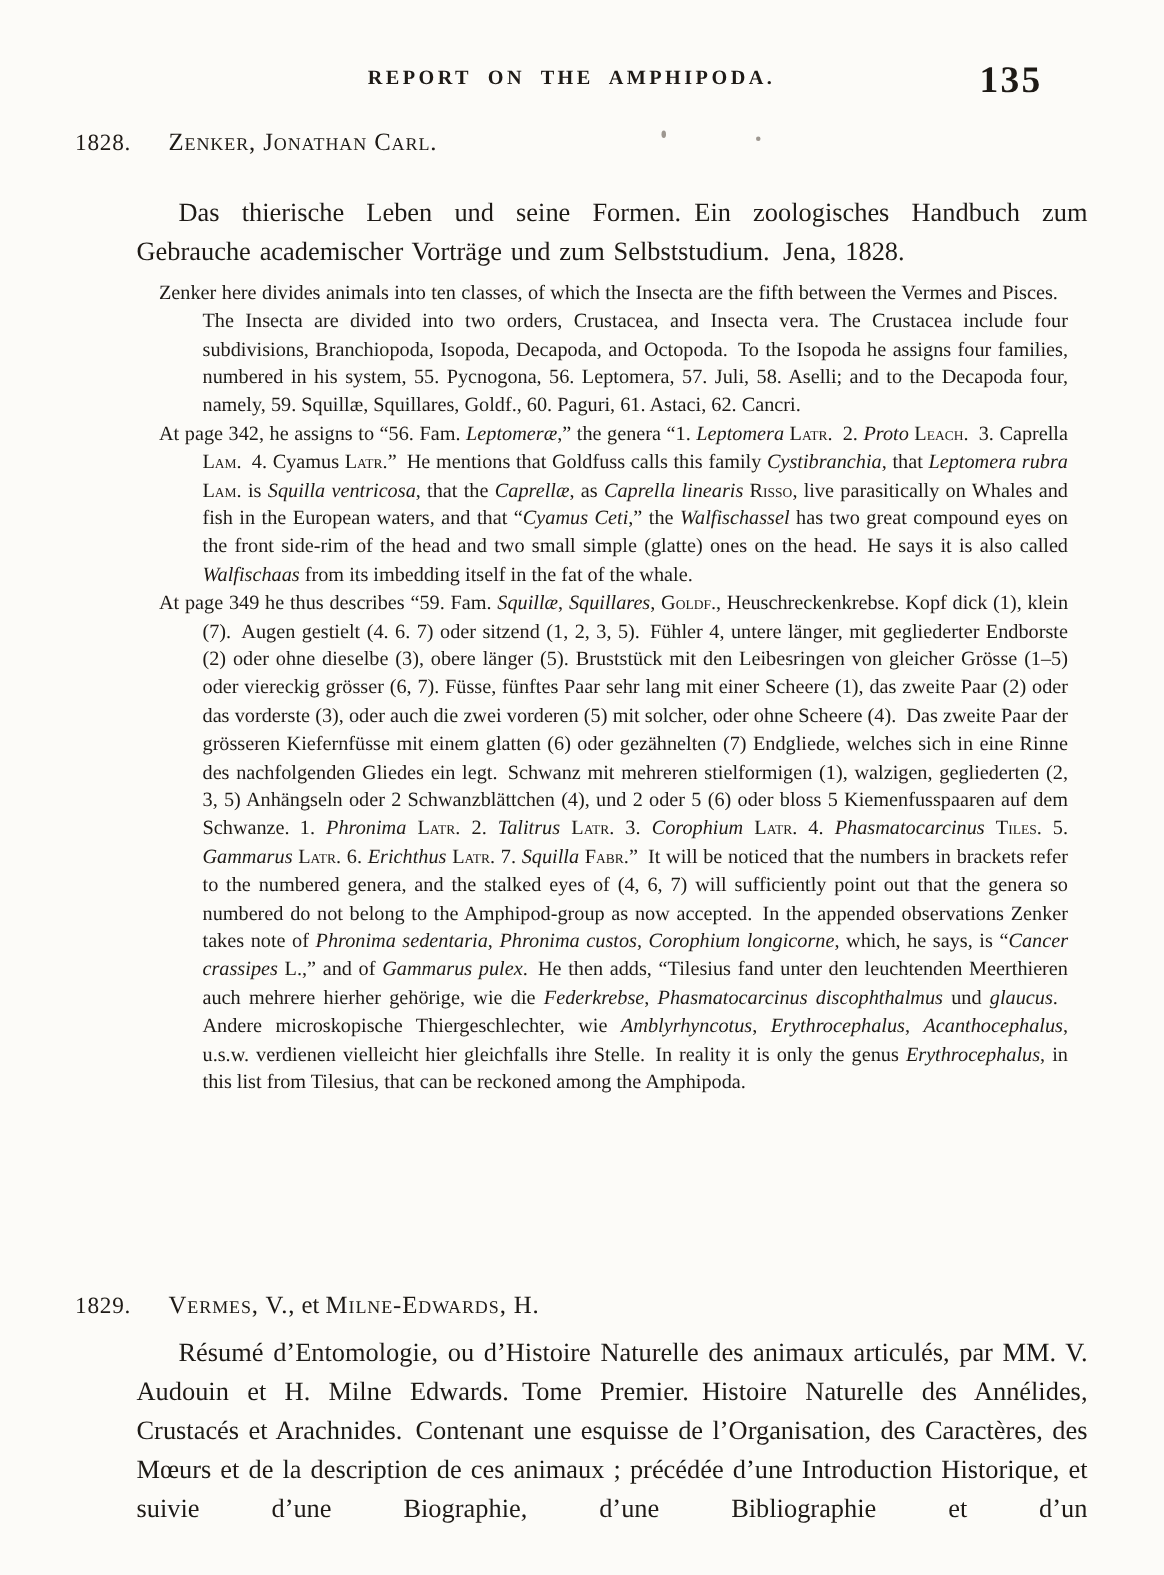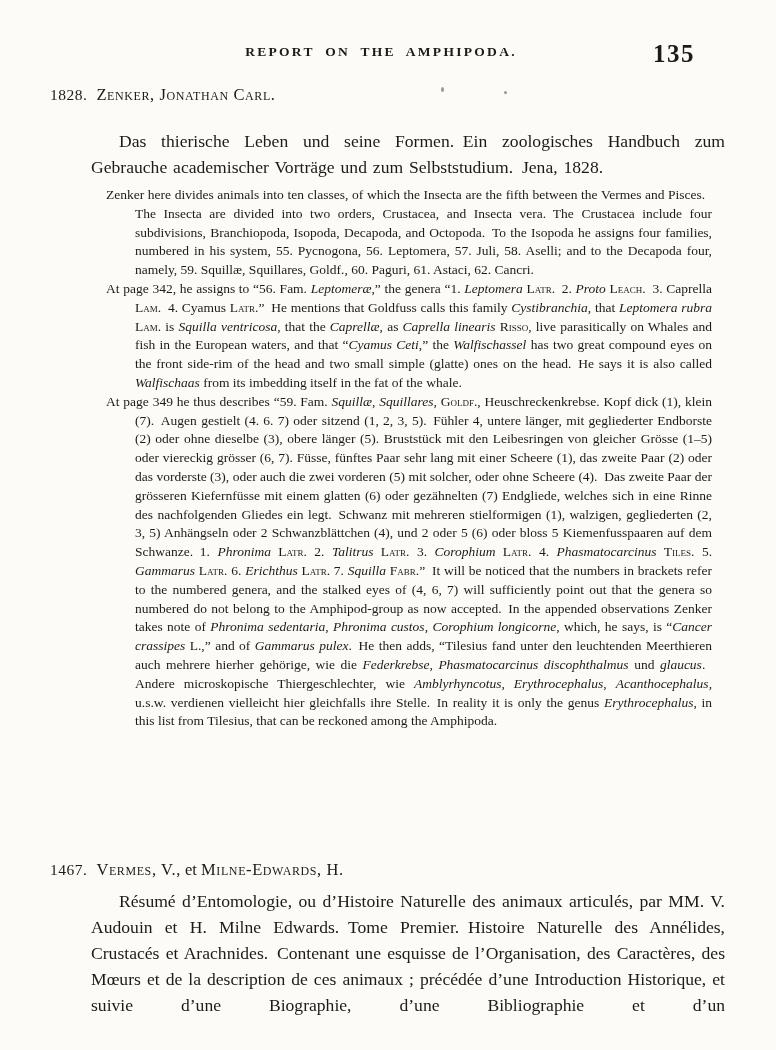--- a/index.html
+++ b/index.html
@@ -22,21 +22,21 @@
   }
   .page-num {
     position:absolute; top:-4px; right:81px;
     font-size:25px; font-weight:bold; letter-spacing:1.5px;
   }
 
   
   .entry-heading { position:absolute; left:50px; font-size:15.5px; white-space:nowrap; }
   #h1828 { top:85px; }
   #h1829 { top:860px; }
-  .entry-num { margin-right:9px; letter-spacing:.5px; }
+  .entry-num { margin-right:25px; letter-spacing:.5px; }
   .entry-author { font-size:16.5px;text-align:right; }
   .sc2 { font-variant:small-caps; letter-spacing:.6px; }
 
   
   .work-title {
     position:absolute; left:79px; width:634px; margin:12px;
     font-size:17.6px; line-height:26px;
     text-align:justify; text-indent:28px;
     word-spacing:1.5px;
   }
@@ -74,21 +74,21 @@
     <p class="work-title" id="t1828">Das thierische Leben und seine Formen. Ein zoologisches Handbuch zum Gebrauche academischer Vorträge und zum Selbststudium. Jena, 1828.</p>
     <div class="annotation">
       <p>Zenker here divides animals into ten classes, of which the Insecta are the fifth between the Vermes and Pisces. The Insecta are divided into two orders, Crustacea, and Insecta vera. The Crustacea include four subdivisions, Branchiopoda, Isopoda, Decapoda, and Octopoda. To the Isopoda he assigns four families, numbered in his system, 55. Pycnogona, 56. Leptomera, 57. Juli, 58. Aselli; and to the Decapoda four, namely, 59. Squillæ, Squillares, Goldf., 60. Paguri, 61. Astaci, 62. Cancri.</p>
       <p>At page 342, he assigns to “56. Fam. <i>Leptomeræ</i>,” the genera “1. <i>Leptomera</i> <span class="sc">Latr.</span> 2. <i>Proto</i> <span class="sc">Leach.</span> 3. Caprella <span class="sc">Lam.</span> 4. Cyamus <span class="sc">Latr.</span>” He mentions that Goldfuss calls this family <i>Cystibranchia</i>, that <i>Leptomera rubra</i> <span class="sc">Lam.</span> is <i>Squilla ventricosa</i>, that the <i>Caprellæ</i>, as <i>Caprella linearis</i> <span class="sc">Risso</span>, live parasitically on Whales and fish in the European waters, and that “<i>Cyamus Ceti</i>,” the <i>Walfischassel</i> has two great compound eyes on the front side-rim of the head and two small simple (glatte) ones on the head. He says it is also called <i>Walfischaas</i> from its imbedding itself in the fat of the whale.</p>
       <p>At page 349 he thus describes “59. Fam. <i>Squillæ</i>, <i>Squillares</i>, <span class="sc">Goldf.</span>, Heuschreckenkrebse. Kopf dick (1), klein (7). Augen gestielt (4. 6. 7) oder sitzend (1, 2, 3, 5). Fühler 4, untere länger, mit gegliederter Endborste (2) oder ohne dieselbe (3), obere länger (5). Bruststück mit den Leibesringen von gleicher Grösse (1–5) oder viereckig grösser (6, 7). Füsse, fünftes Paar sehr lang mit einer Scheere (1), das zweite Paar (2) oder das vorderste (3), oder auch die zwei vorderen (5) mit solcher, oder ohne Scheere (4). Das zweite Paar der grösseren Kiefernfüsse mit einem glatten (6) oder gezähnelten (7) Endgliede, welches sich in eine Rinne des nachfolgenden Gliedes ein legt. Schwanz mit mehreren stielformigen (1), walzigen, gegliederten (2, 3, 5) Anhängseln oder 2 Schwanzblättchen (4), und 2 oder 5 (6) oder bloss 5 Kiemenfusspaaren auf dem Schwanze. 1. <i>Phronima</i> <span class="sc">Latr.</span> 2. <i>Talitrus</i> <span class="sc">Latr.</span> 3. <i>Corophium</i> <span class="sc">Latr.</span> 4. <i>Phasmatocarcinus</i> <span class="sc">Tiles.</span> 5. <i>Gammarus</i> <span class="sc">Latr.</span> 6. <i>Erichthus</i> <span class="sc">Latr.</span> 7. <i>Squilla</i> <span class="sc">Fabr.</span>” It will be noticed that the numbers in brackets refer to the numbered genera, and the stalked eyes of (4, 6, 7) will sufficiently point out that the genera so numbered do not belong to the Amphipod-group as now accepted. In the appended observations Zenker takes note of <i>Phronima sedentaria</i>, <i>Phronima custos</i>, <i>Corophium longicorne</i>, which, he says, is “<i>Cancer crassipes</i> L.,” and of <i>Gammarus pulex</i>. He then adds, “Tilesius fand unter den leuchtenden Meerthieren auch mehrere hierher gehörige, wie die <i>Federkrebse</i>, <i>Phasmatocarcinus discophthalmus</i> und <i>glaucus</i>. Andere microskopische Thiergeschlechter, wie <i>Amblyrhyncotus</i>, <i>Erythrocephalus</i>, <i>Acanthocephalus</i>, u.s.w. verdienen vielleicht hier gleichfalls ihre Stelle. In reality it is only the genus <i>Erythrocephalus</i>, in this list from Tilesius, that can be reckoned among the Amphipoda.</p>
     </div>
   </section>
 
   <section>
     <div class="entry-heading" id="h1829">
-      <span class="entry-num">1467.</span><span class="entry-author"><span class="sc2">Vermes, V.,</span> et <span class="sc2">Milne-Edwards, H.</span></span>
+      <span class="entry-num">1829.</span><span class="entry-author"><span class="sc2">Vermes, V.,</span> et <span class="sc2">Milne-Edwards, H.</span></span>
     </div>
     <p class="work-title" id="t1829">Résumé d’Entomologie, ou d’Histoire Naturelle des animaux articulés, par MM. V. Audouin et H. Milne Edwards. Tome Premier. Histoire Naturelle des Annélides, Crustacés et Arachnides. Contenant une esquisse de l’Organisation, des Caractères, des Mœurs et de la description de ces animaux ; précédée d’une Introduction Historique, et suivie d’une Biographie, d’une Bibliographie et d’un</p>
   </section>
 
   <span class="speck" id="speck1"></span>
   <span class="speck" id="speck2"></span>
 
 </div>
 
 </body></html>

